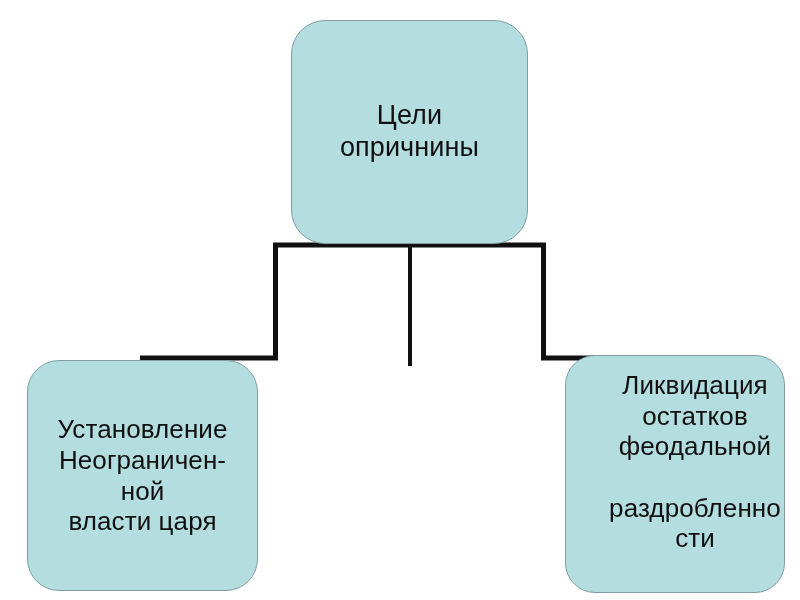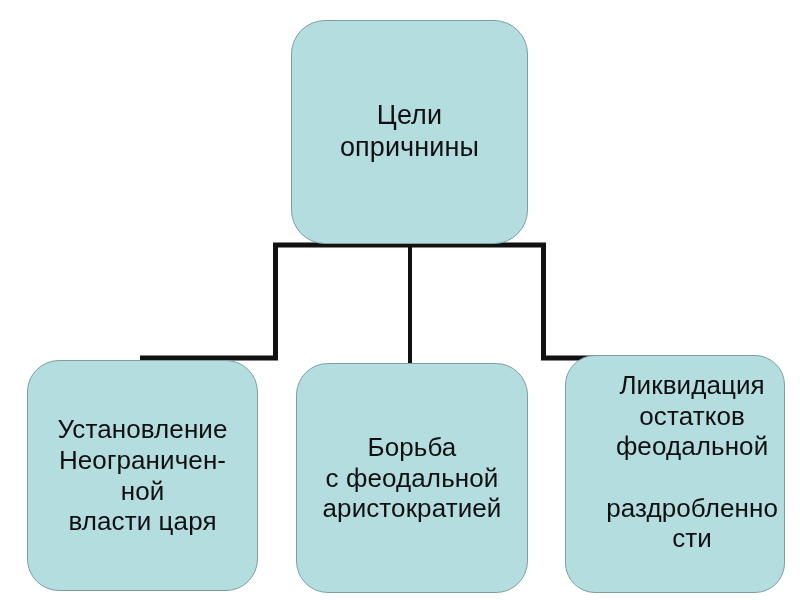--- a/index.html
+++ b/index.html
@@ -28,21 +28,21 @@
     pointer-events: none;
   }
   .node {
     position: absolute;
     box-sizing: border-box;
     background: #b4dde0;
     border: 1px solid #7d9fa1;
     border-radius: 30px;
     display: flex;
     align-items: center;
-    justify-content: flex-end;
+    justify-content: center;
     text-align: center;
     color: #101010;
     line-height: 1.18;
     white-space: pre-line;
     letter-spacing: 0.1px;
   }
   .node-text {
     display: block;
     width: 100%;
     padding: 0 6px;
@@ -106,25 +106,20 @@
 опричнины</span>
   </div>
 
   <div class="node" id="node-child-1">
     <span class="node-text">Установление
 Неограничен-
 ной
 власти царя</span>
   </div>
 
-  <div class="node" id="node-child-2">
-    <span class="node-text">Борьба
-с феодальной
-аристократией</span>
-  </div>
 
   <div class="node" id="node-child-3">
     <span class="node-text">Ликвидация
 остатков
 феодальной
 
 раздробленно
 сти</span>
   </div>
 

